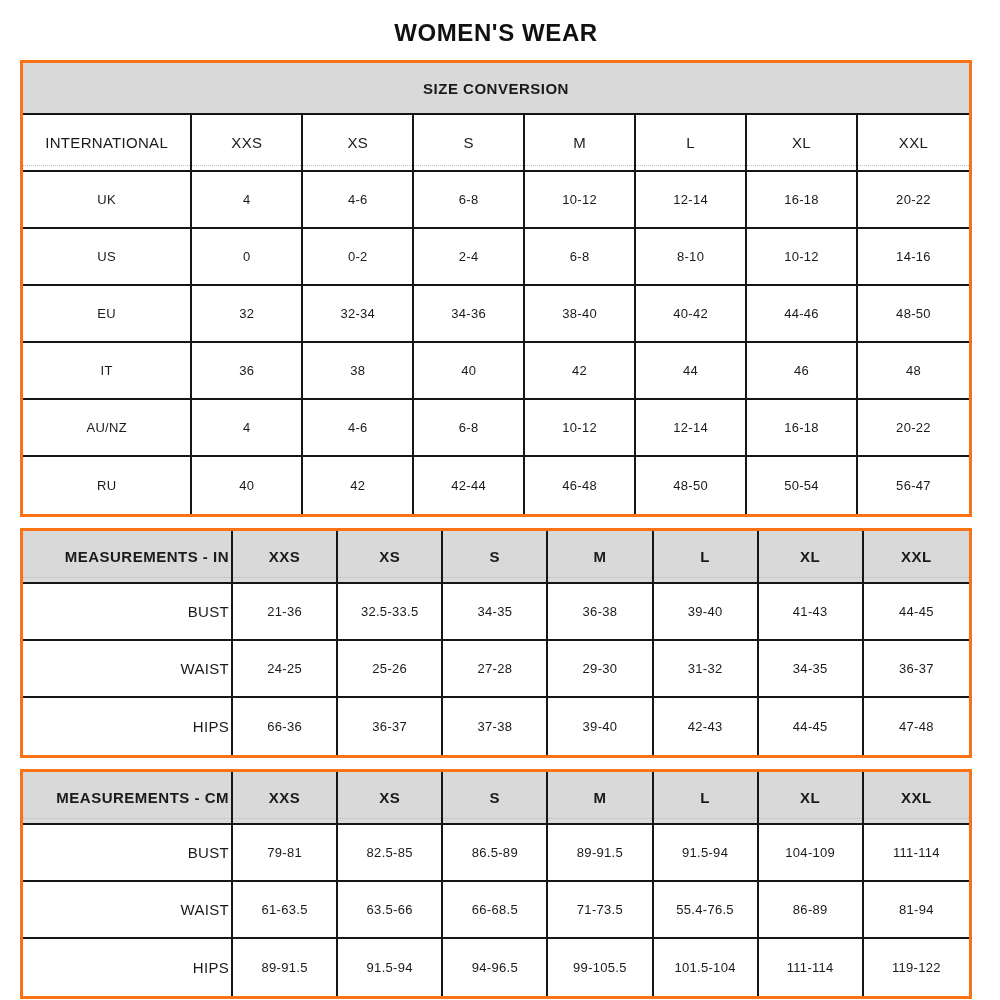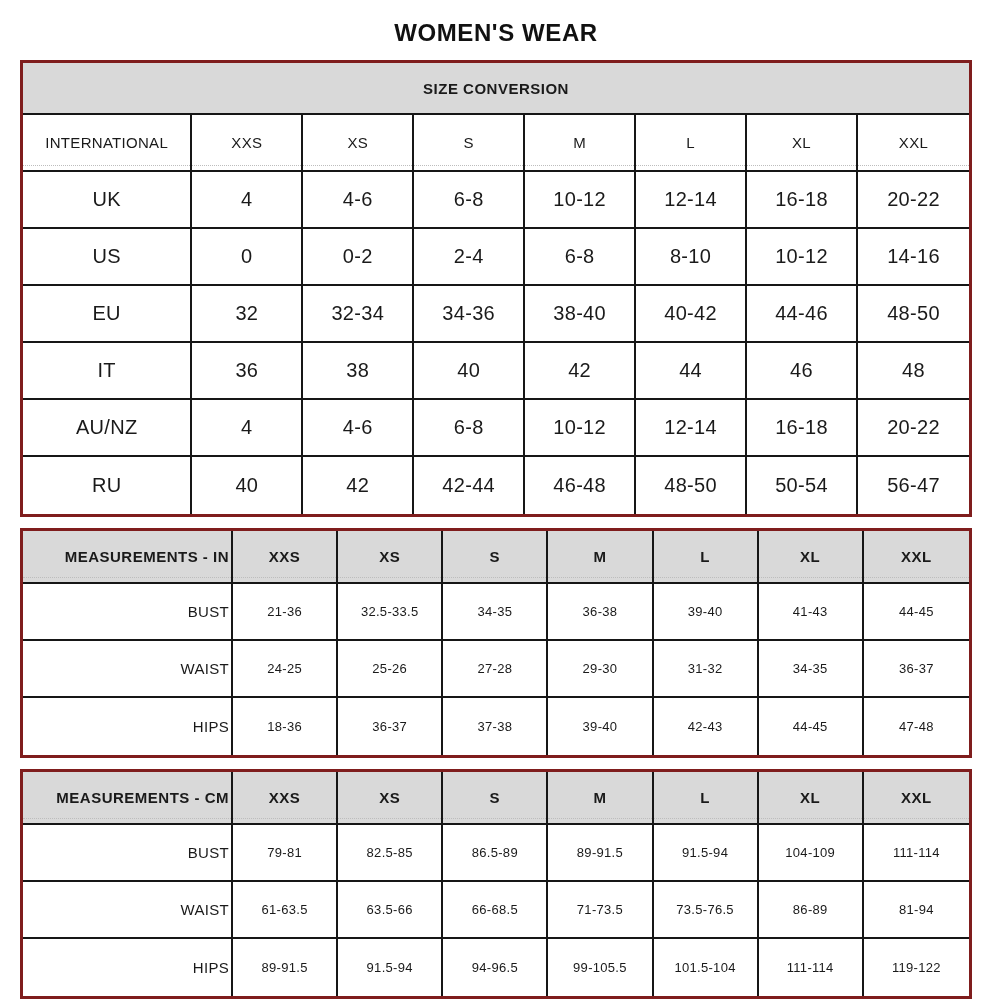--- a/index.html
+++ b/index.html
@@ -18,21 +18,21 @@
     font-weight: 700;
     letter-spacing: 0.6px;
     color: #111111;
   }
 
   table.tbl {
     width: 100%;
     border-collapse: separate;
     border-spacing: 0;
     table-layout: fixed;
-    border: 3px solid #7f1d1d;
+    border: 3px solid #f97316;
     margin: 0 0 11px 0;
   }
   table.tbl td {
     border-right: 2px solid #161616;
     border-bottom: 2px solid #161616;
     text-align: center;
     vertical-align: middle;
     padding: 0 2px;
     font-weight: 500;
     letter-spacing: 0.3px;
@@ -48,21 +48,21 @@
   .dotrow td::after {
     content: "";
     position: absolute;
     left: 0; right: 0; bottom: 4px;
     border-top: 1px dotted #bdbdbd;
   }
 
   
   .t1 tr { height: 57px; }
   .t1 .title-row { height: 52px; }
-  .t1 td { font-size: 20px; }
+  .t1 td { font-size: 13px; }
   .t1 .title-cell {
     font-size: 15px;
     font-weight: 700;
     letter-spacing: 0.5px;
   }
   .t1 .head-row td { font-size: 15px; }
 
   
   .t23 tr { height: 57px; }
   .t23 .head-row { height: 53px; }
@@ -207,21 +207,21 @@
         <td>24-25</td>
         <td>25-26</td>
         <td>27-28</td>
         <td>29-30</td>
         <td>31-32</td>
         <td>34-35</td>
         <td>36-37</td>
       </tr>
       <tr>
         <td class="label-cell">HIPS</td>
-        <td>18-36</td>
+        <td>66-36</td>
         <td>36-37</td>
         <td>37-38</td>
         <td>39-40</td>
         <td>42-43</td>
         <td>44-45</td>
         <td>47-48</td>
       </tr>
     </tbody>
   </table>
 
@@ -256,21 +256,21 @@
         <td>91.5-94</td>
         <td>104-109</td>
         <td>111-114</td>
       </tr>
       <tr>
         <td class="label-cell">WAIST</td>
         <td>61-63.5</td>
         <td>63.5-66</td>
         <td>66-68.5</td>
         <td>71-73.5</td>
-        <td>73.5-76.5</td>
+        <td>55.4-76.5</td>
         <td>86-89</td>
         <td>81-94</td>
       </tr>
       <tr>
         <td class="label-cell">HIPS</td>
         <td>89-91.5</td>
         <td>91.5-94</td>
         <td>94-96.5</td>
         <td>99-105.5</td>
         <td>101.5-104</td>

